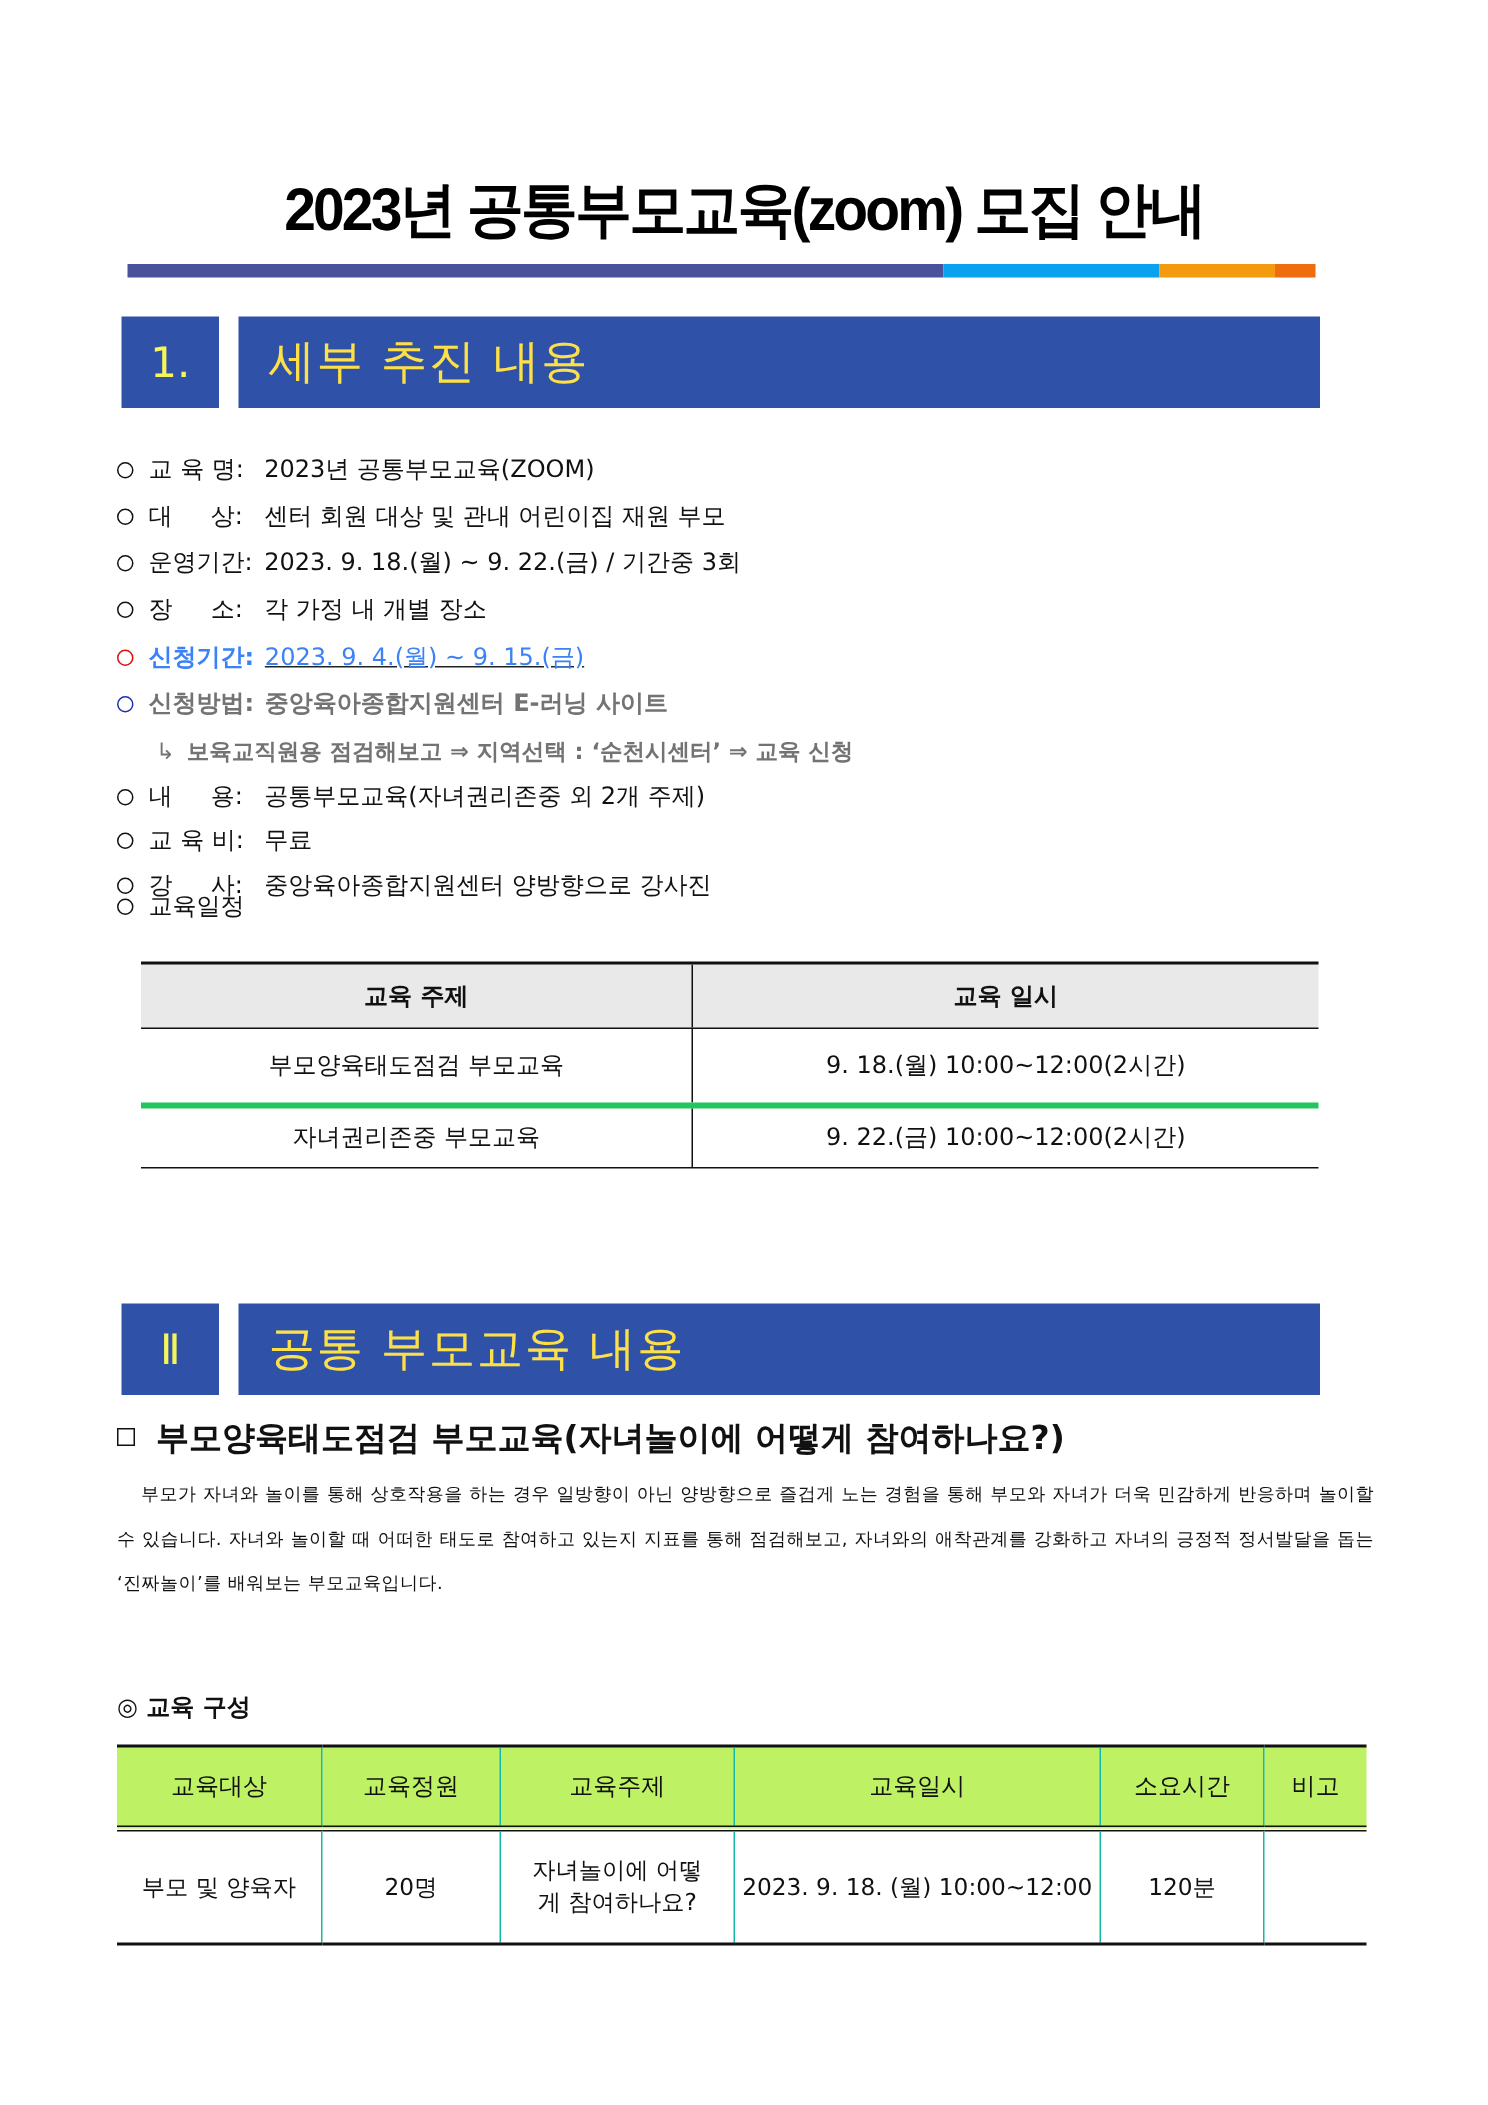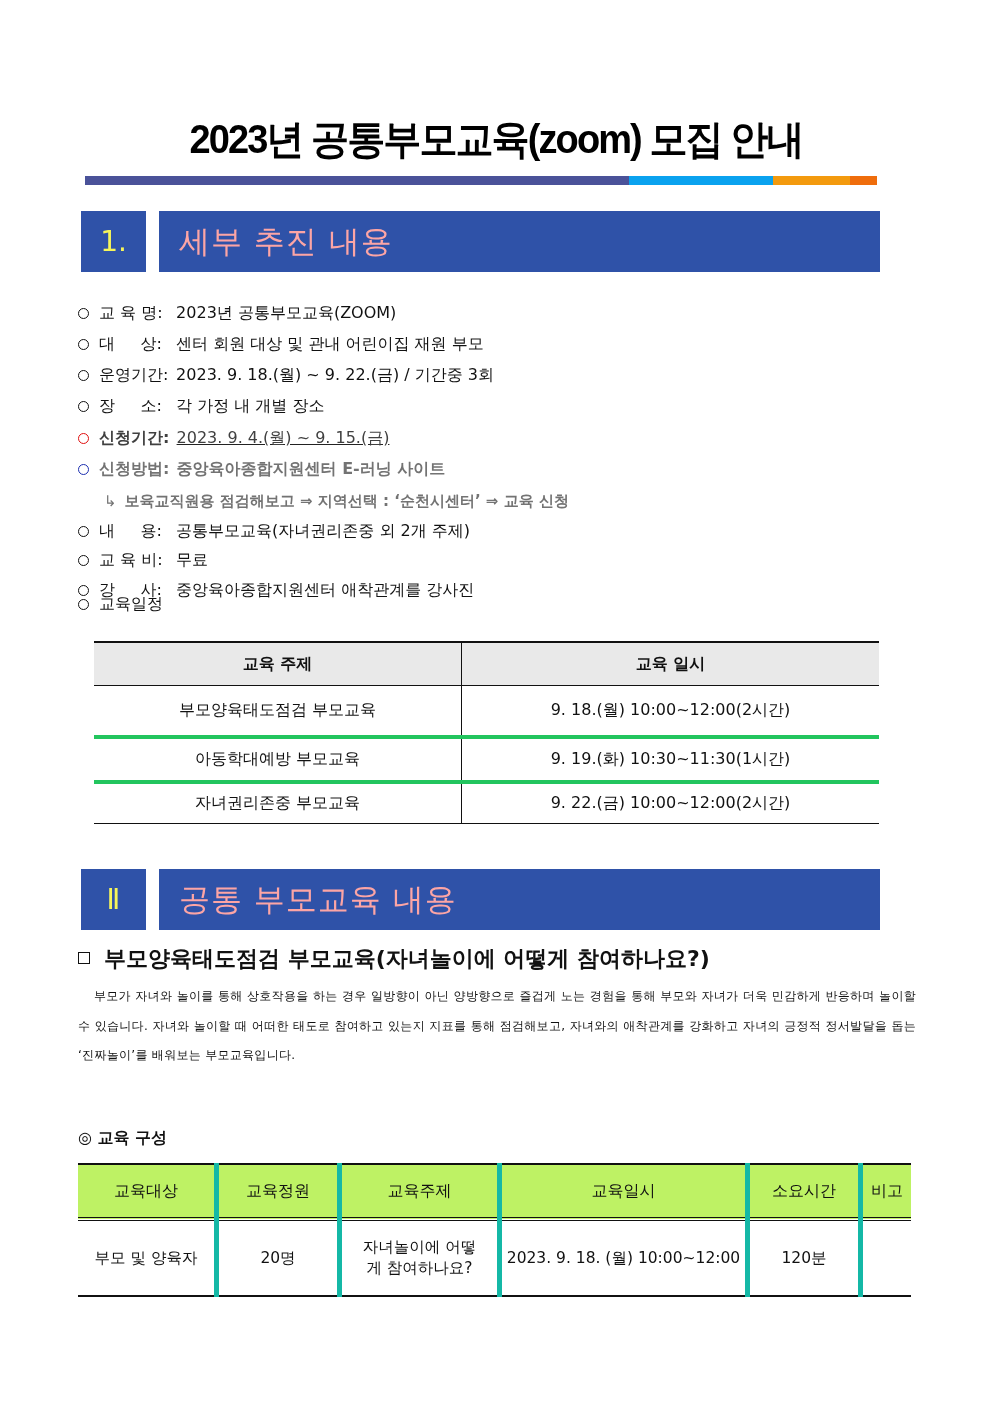--- a/index.html
+++ b/index.html
@@ -7,28 +7,28 @@
          font-family: "DejaVu Sans", "Liberation Sans", sans-serif; color: #111; }
   .abs { position: absolute; }
 
   .doc-title { left: 0; width: 992px; top: 112px; text-align: center;
     font-family: "Liberation Sans", "DejaVu Sans", sans-serif; font-weight: bold;
     font-size: 40px; letter-spacing: -2px; color: #000; transform: scaleX(0.95); }
   .title-bar { top: 176px; height: 9px; }
 
   .sec-num { background: #2f52a8; color: #f6f55a; font-size: 28px; text-align: center;
     line-height: 61px; height: 61px; font-family: "DejaVu Sans", sans-serif; }
-  .sec-title { background: #2f52a8; color: #fca5a5; font-size: 31px; height: 61px;
+  .sec-title { background: #2f52a8; color: #fde047; font-size: 31px; height: 61px;
     line-height: 61px; padding-left: 20px; box-sizing: border-box; letter-spacing: 1px; }
 
   .info-row { left: 78px; font-size: 16px; height: 24px; line-height: 24px; white-space: nowrap; }
   .bullet { display: inline-block; width: 11px; height: 11px; border: 1.6px solid #111;
     border-radius: 50%; margin-right: 10px; vertical-align: -1px; box-sizing: border-box; }
   .label { display: inline-block; width: 72px; }
-  .red { color: #404040; }
+  .red { color: #3b82f6; }
   .red .bullet { border-color: #e01010; }
   .blue { color: #737373; font-weight: bold; }
   .blue .bullet { border-color: #1c2fb0; }
   .underline { text-decoration: underline; text-decoration-color: #222; }
 
   table { border-collapse: collapse; }
   .sched { left: 94px; top: 641px; width: 785px; font-size: 16px; }
   .sched th { background: #e9e9e9; height: 40px; font-weight: bold; font-size: 16px;
     border-top: 2px solid #111; border-bottom: 1px solid #111; }
   .sched td { text-align: center; border-bottom: 4px solid #22c55e; }
@@ -40,21 +40,21 @@
     margin-right: 14px; vertical-align: 2px; box-sizing: border-box; }
 
   .para { left: 78px; top: 982px; width: 838px; font-size: 12px; line-height: 29.5px;
     text-align: justify; text-indent: 16px; letter-spacing: 0.3px; }
 
   .comp-label { left: 78px; top: 1128px; font-size: 16px; font-weight: bold; }
   .comp { left: 78px; top: 1163px; width: 833px; font-size: 15.5px; }
   .comp th { background: #bef264; height: 50px; font-weight: normal; font-size: 16px;
     border-top: 2.5px solid #111; border-bottom: 4px double #111; }
   .comp td { text-align: center; height: 72px; border-bottom: 2px solid #111; }
-  .comp th + th, .comp td + td { border-left: 5px solid #14b8a6; }
+  .comp th + th, .comp td + td { border-left: 1px solid #14b8a6; }
 </style>
 </head>
 <body>
 
 <div class="abs doc-title">2023년 공통부모교육(zoom) 모집 안내</div>
 <div class="abs title-bar" style="left:85px;width:544px;background:#4a5299;"></div>
 <div class="abs title-bar" style="left:629px;width:144px;background:#0aa2ef;"></div>
 <div class="abs title-bar" style="left:773px;width:77px;background:#f39a0e;"></div>
 <div class="abs title-bar" style="left:850px;width:27px;background:#ef6d0c;"></div>
 
@@ -82,41 +82,37 @@
 <div class="abs info-row blue" style="top:489px;left:104px;font-size:15px;">
   <span style="font-weight:normal;margin-right:8px;">↳</span><span>보육교직원용 점검해보고 ⇒ 지역선택 : ‘순천시센터’ ⇒ 교육 신청</span>
 </div>
 <div class="abs info-row" style="top:519px;">
   <span class="bullet"></span><span class="label" style="white-space:pre">내     용:</span> <span>공통부모교육(자녀권리존중 외 2개 주제)</span>
 </div>
 <div class="abs info-row" style="top:548px;">
   <span class="bullet"></span><span class="label">교 육 비:</span> <span>무료</span>
 </div>
 <div class="abs info-row" style="top:578px;">
-  <span class="bullet"></span><span class="label" style="white-space:pre">강     사:</span> <span>중앙육아종합지원센터 애착관계를 강사진</span>
+  <span class="bullet"></span><span class="label" style="white-space:pre">강     사:</span> <span>중앙육아종합지원센터 양방향으로 강사진</span>
 </div>
 <div class="abs info-row" style="top:592px;">
   <span class="bullet"></span><span>교육일정</span>
 </div>
 
 <table class="abs sched">
   <thead>
     <tr>
       <th style="width:365px">교육 주제</th>
       <th>교육 일시</th>
     </tr>
   </thead>
   <tbody>
     <tr style="height:51px">
       <td>부모양육태도점검 부모교육</td>
       <td>9. 18.(월) 10:00~12:00(2시간)</td>
-    </tr>
-    <tr style="height:45px">
-      <td>아동학대예방 부모교육</td>
-      <td>9. 19.(화) 10:30~11:30(1시간)</td>
     </tr>
     <tr style="height:42px">
       <td>자녀권리존중 부모교육</td>
       <td>9. 22.(금) 10:00~12:00(2시간)</td>
     </tr>
   </tbody>
 </table>
 
 <div class="abs sec-num" style="left:81px;top:869px;width:65px;">Ⅱ</div>
 <div class="abs sec-title" style="left:159px;top:869px;width:721px;">공통 부모교육 내용</div>

